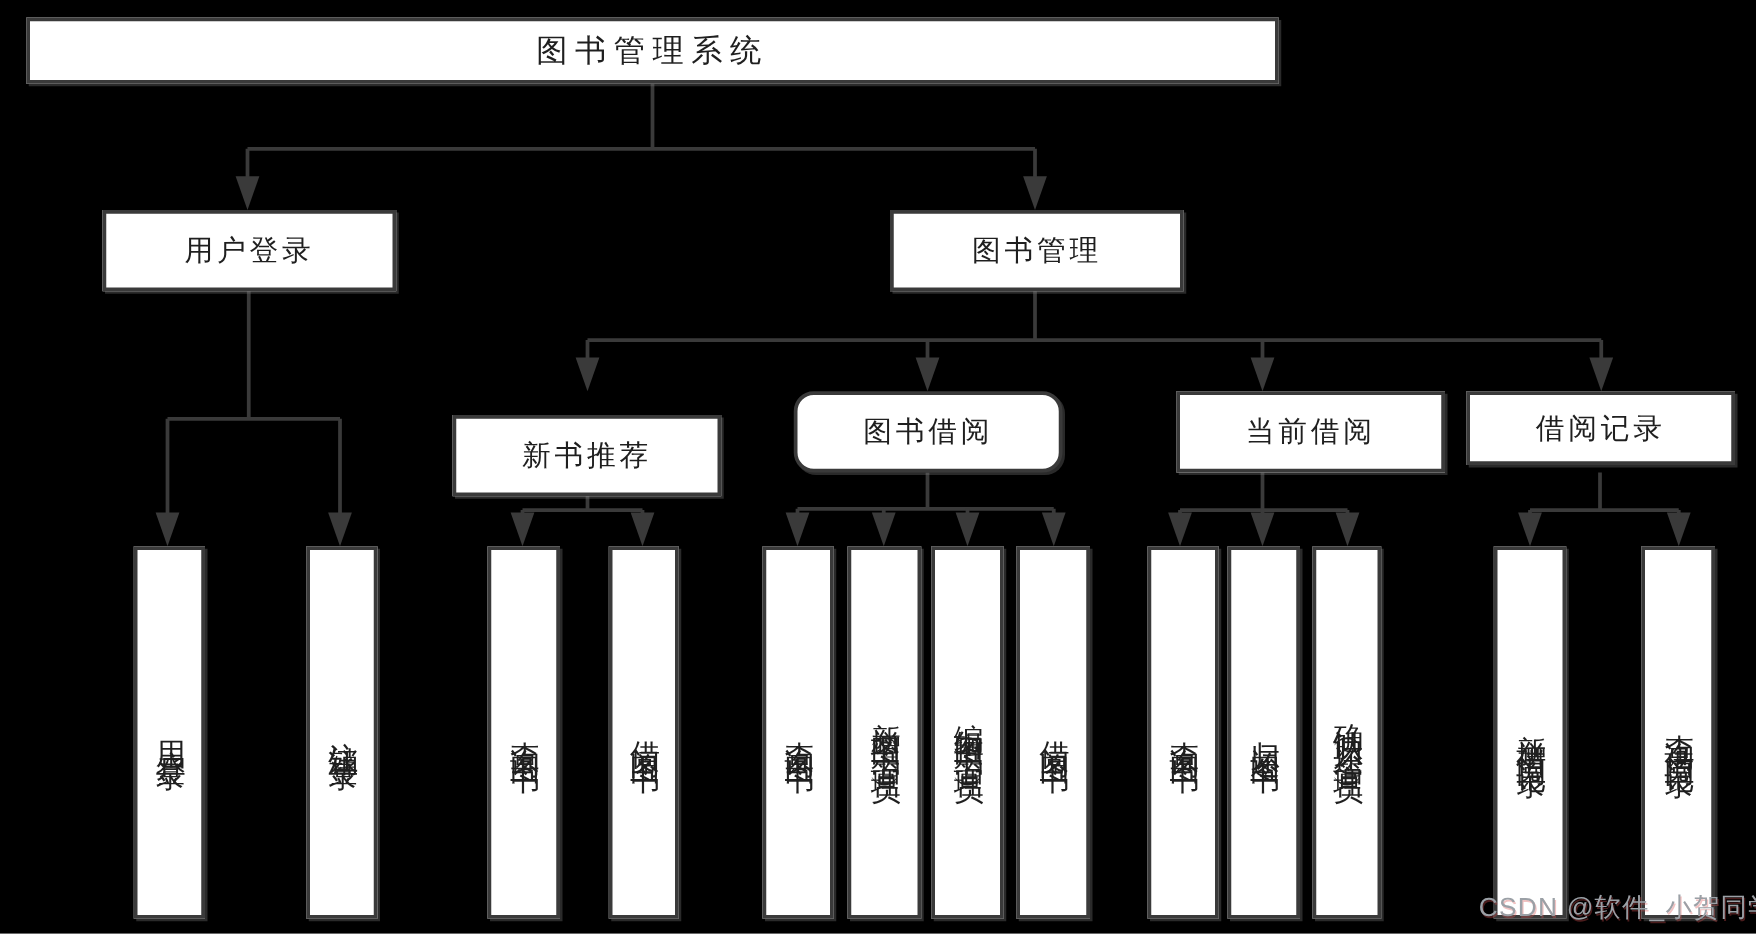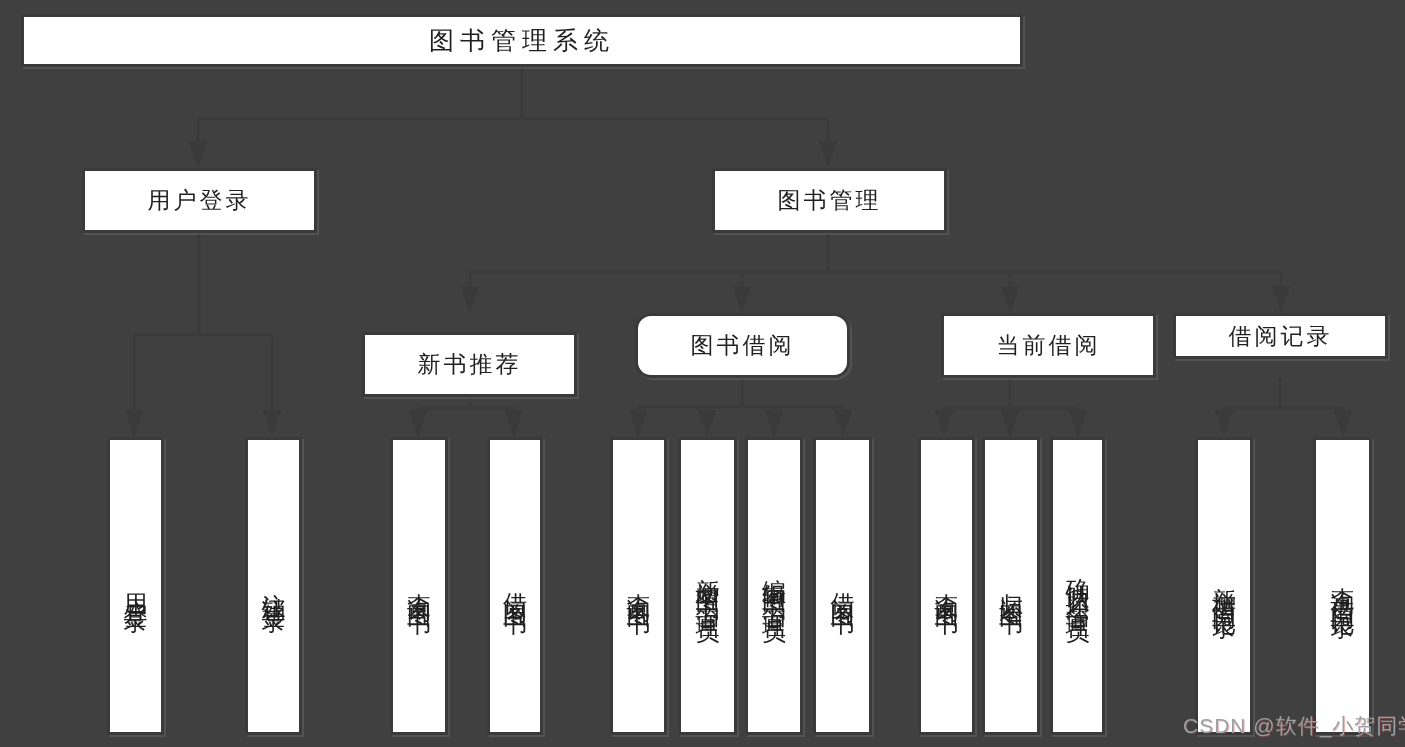--- a/index.html
+++ b/index.html
@@ -5,21 +5,21 @@
   html, body {
     margin: 0;
     padding: 0;
     background: #ffffff;
     font-family: "Liberation Sans", "DejaVu Sans", sans-serif;
   }
   .stage {
     position: relative;
     width: 1405px;
     height: 747px;
-    background: #404040;
+    background: #000000;
     overflow: hidden;
   }
   svg.connectors {
     position: absolute;
     left: 0; top: 0;
     width: 1405px; height: 747px;
   }
   .node {
     position: absolute;
     box-sizing: border-box;
@@ -143,21 +143,21 @@
 
   <div class="node hbox" style="left:362px; top:332px; width:215px; height:65px;">
     <span class="lbl">新书推荐</span>
   </div>
   <div class="node hbox" style="left:635px; top:313px; width:215px; height:65px;border-radius:16px;">
     <span class="lbl">图书借阅</span>
   </div>
   <div class="node hbox" style="left:905px; top:313px; width:215px; height:65px;margin-left:36px;">
     <span class="lbl">当前借阅</span>
   </div>
-  <div class="node hbox" style="left:1173px; top:313px; width:215px; height:46px;">
+  <div class="node hbox" style="left:1173px; top:313px; width:215px; height:59px;">
     <span class="lbl">借阅记录</span>
   </div>
 
   <div class="node vbox" style="left:107px; top:437px; width:57px; height:298px;">
     <span class="lbl">用户登录</span>
   </div>
   <div class="node vbox" style="left:245px; top:437px; width:57px; height:298px;">
     <span class="lbl">注销登录</span>
   </div>
 

